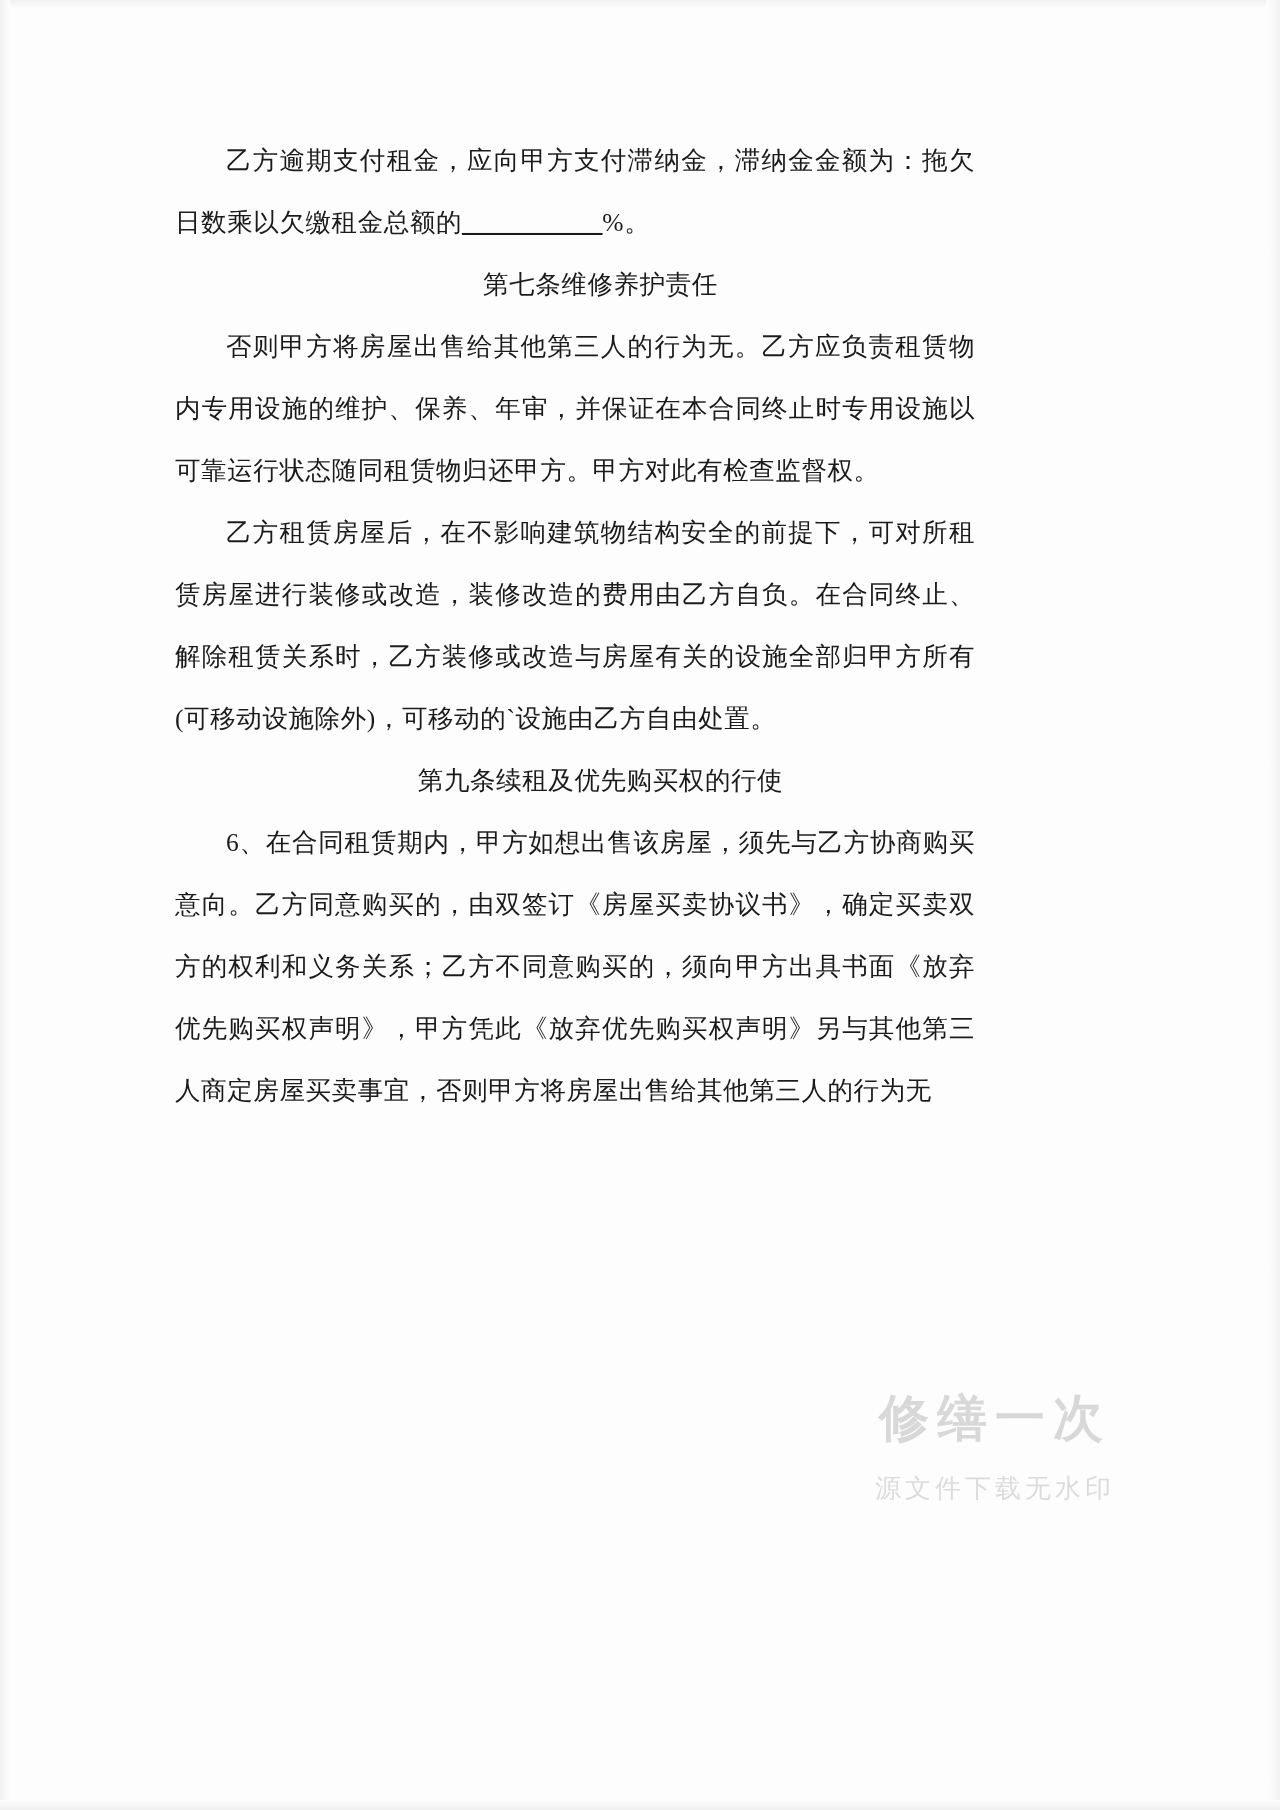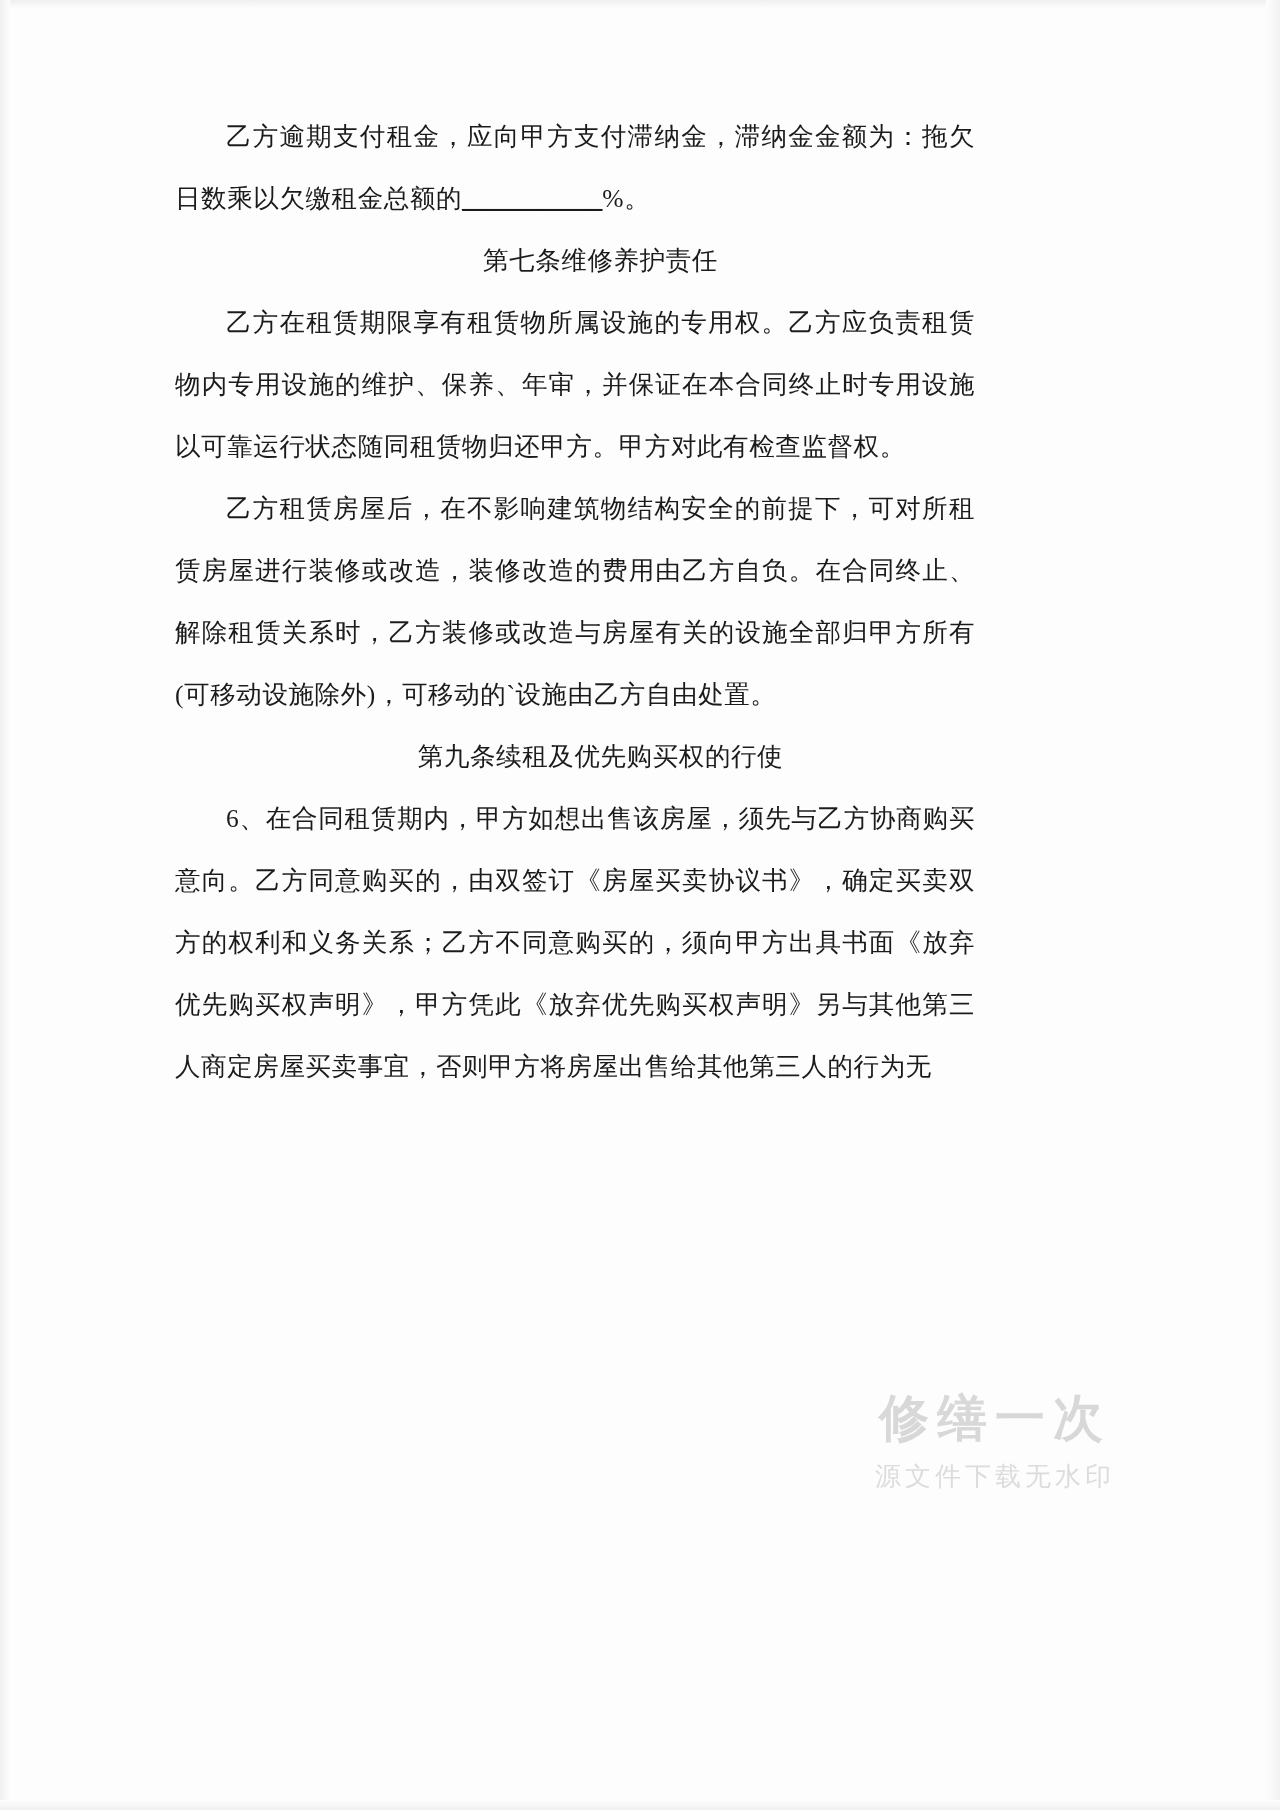--- a/index.html
+++ b/index.html
@@ -47,21 +47,21 @@
   .scan-edge-bottom {
     position: absolute;
     left: 0; bottom: 0;
     width: 1280px; height: 10px;
     background: linear-gradient(to top, #f0f0f0, #fdfdfd);
   }
 
   .doc-body {
     position: absolute;
     left: 175px;
-    top: 106px;
+    top: 130px;
     width: 800px;
   }
 
   
   .para {
     font-family: "Liberation Serif", "DejaVu Serif", serif;
     font-size: 25.5px;
     line-height: 62px;
     color: #1b1b1b;
     text-align: justify;
@@ -98,37 +98,37 @@
     line-height: 60px;
     white-space: nowrap;
   }
   .wm-sub {
     font-family: "DejaVu Sans", sans-serif;
     font-size: 26px;
     font-weight: 400;
     color: #dcdcdc;
     letter-spacing: 4px;
     line-height: 40px;
-    margin-top: 8px;
+    margin-top: 20px;
     white-space: nowrap;
   }
 </style>
 </head>
 <body>
 
 <div class="page-sheet">
   <div class="scan-edge-top"></div>
   <div class="scan-edge-left"></div>
   <div class="scan-edge-right"></div>
   <div class="scan-edge-bottom"></div>
 
   <div class="doc-body">
     <p class="para"><span>乙方逾期支付租金，应向甲方支付滞纳金，滞纳金金额为：拖欠日数乘以欠缴租金总额的</span><span class="blank-line">___________</span><span>%。</span></p>
     <p class="para heading">第七条维修养护责任</p>
-    <p class="para">乙方在租赁期限享有租赁物所属设施的专用权。乙方应负责租赁物内专用设施的维护、保养、年审，并保证在本合同终止时专用设施以可靠运行状态随同租赁物归还甲方。甲方对此有检查监督权。</p>
+    <p class="para">否则甲方将房屋出售给其他第三人的行为无。乙方应负责租赁物内专用设施的维护、保养、年审，并保证在本合同终止时专用设施以可靠运行状态随同租赁物归还甲方。甲方对此有检查监督权。</p>
     <p class="para">乙方租赁房屋后，在不影响建筑物结构安全的前提下，可对所租赁房屋进行装修或改造，装修改造的费用由乙方自负。在合同终止、解除租赁关系时，乙方装修或改造与房屋有关的设施全部归甲方所有(可移动设施除外)，可移动的`设施由乙方自由处置。</p>
     <p class="para heading">第九条续租及优先购买权的行使</p>
     <p class="para">6、在合同租赁期内，甲方如想出售该房屋，须先与乙方协商购买意向。乙方同意购买的，由双签订《房屋买卖协议书》，确定买卖双方的权利和义务关系；乙方不同意购买的，须向甲方出具书面《放弃优先购买权声明》，甲方凭此《放弃优先购买权声明》另与其他第三人商定房屋买卖事宜，否则甲方将房屋出售给其他第三人的行为无</p>
   </div>
 
   <div class="watermark">
     <div class="wm-main">修缮一次</div>
     <div class="wm-sub">源文件下载无水印</div>
   </div>
 </div>

